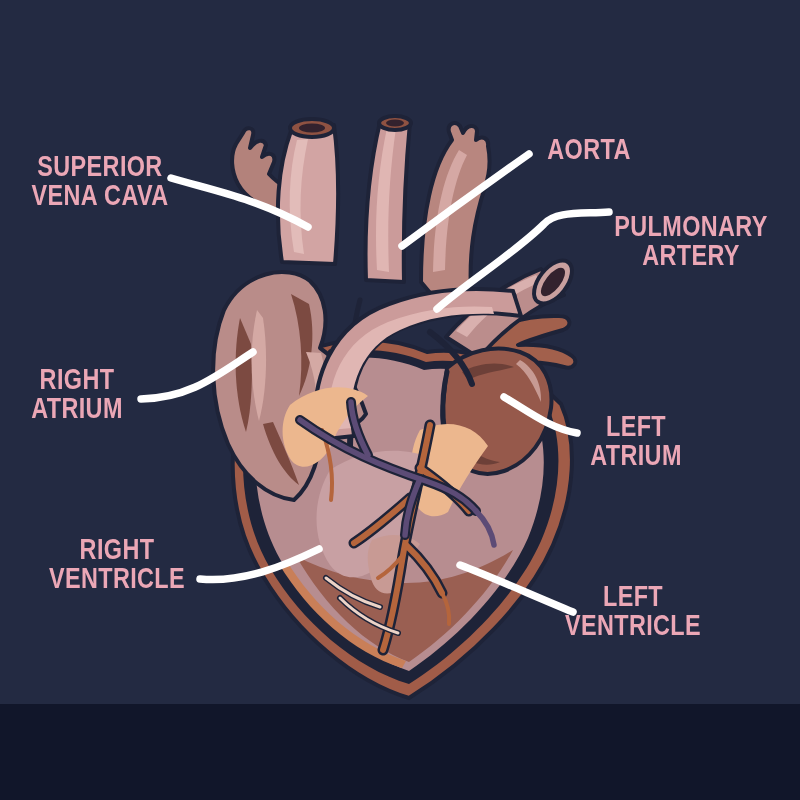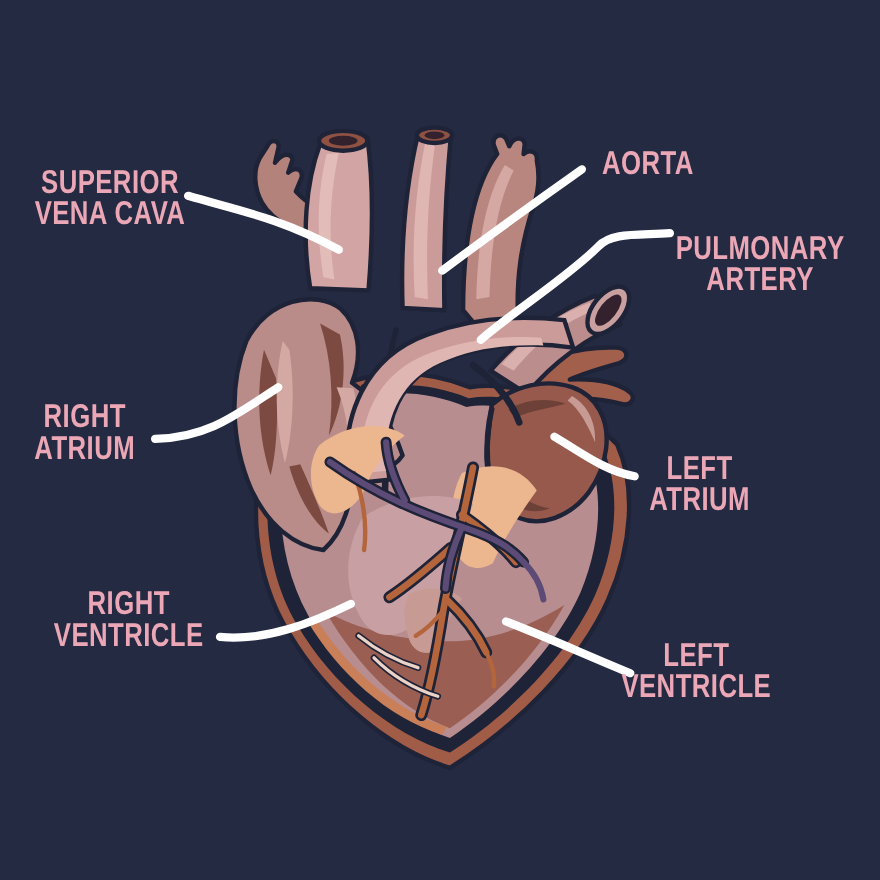--- a/index.html
+++ b/index.html
@@ -1,18 +1,18 @@
 <!DOCTYPE html>
 <html><head>
 <meta charset="utf-8">
 <style>
   html,body{margin:0;padding:0;background:#11162a;}
   .canvas{
     position:relative;
-    width:800px;height:800px;
+    width:800px;height:704px;
     background:#232a42;
     overflow:hidden;
     font-family:"Liberation Sans", sans-serif;
   }
   svg.layer{position:absolute;left:0;top:0;width:800px;height:800px;}
   .art{z-index:1;}
   .leads{z-index:2;}
   .label{
     position:absolute;
     z-index:3;

